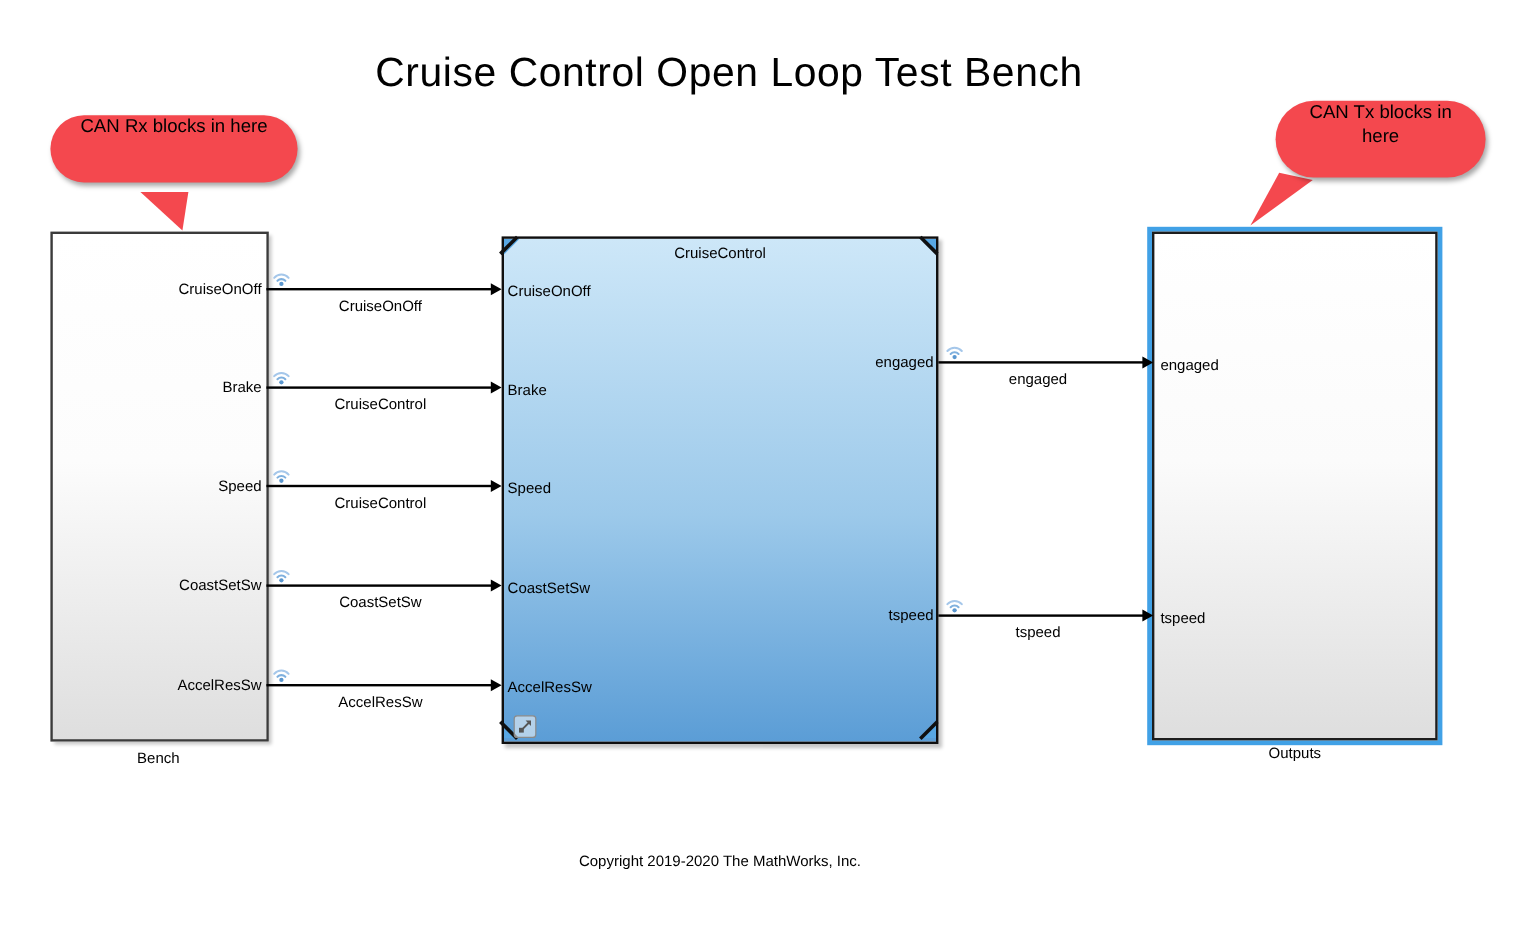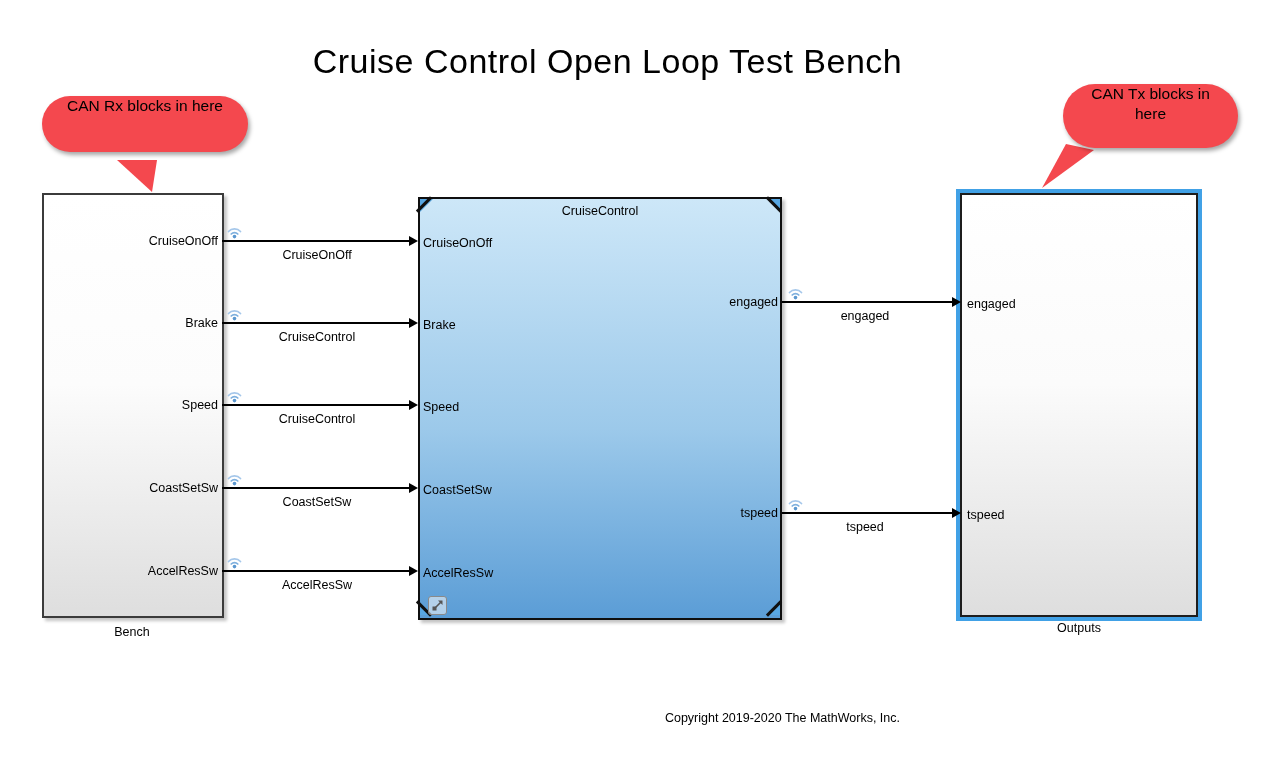--- a/index.html
+++ b/index.html
@@ -168,15 +168,15 @@
   <svg class="wifi" style="left:787px;top:497px;" viewBox="0 0 17 14">
     <path d="M2.5 6.5 A8 8 0 0 1 14.5 6.5" fill="none" stroke="#a5c7ea" stroke-width="1.7" stroke-linecap="round"></path>
     <path d="M5.2 9 A4.6 4.6 0 0 1 11.8 9" fill="none" stroke="#7fb0de" stroke-width="1.7" stroke-linecap="round"></path>
     <circle cx="8.5" cy="11.6" r="1.8" fill="#5b97cf"></circle>
   </svg>
   <div class="wire" style="left:782px;top:512px;width:172px;"></div>
   <div class="arrow" style="left:952px;top:508px;"></div>
   <div class="lbl ctr" style="left:795px;top:519px;width:140px;">tspeed</div>
   <div class="lbl" style="left:967px;top:507px;">tspeed</div>
 
-  <div class="lbl ctr" style="left:300px;top:710px;width:600px;font-size:12.5px;text-align:right;">Copyright 2019-2020 The MathWorks, Inc.</div>
+  <div class="lbl ctr" style="left:300px;top:710px;width:600px;font-size:12.5px;">Copyright 2019-2020 The MathWorks, Inc.</div>
 
 </div>
 
 </body></html>

